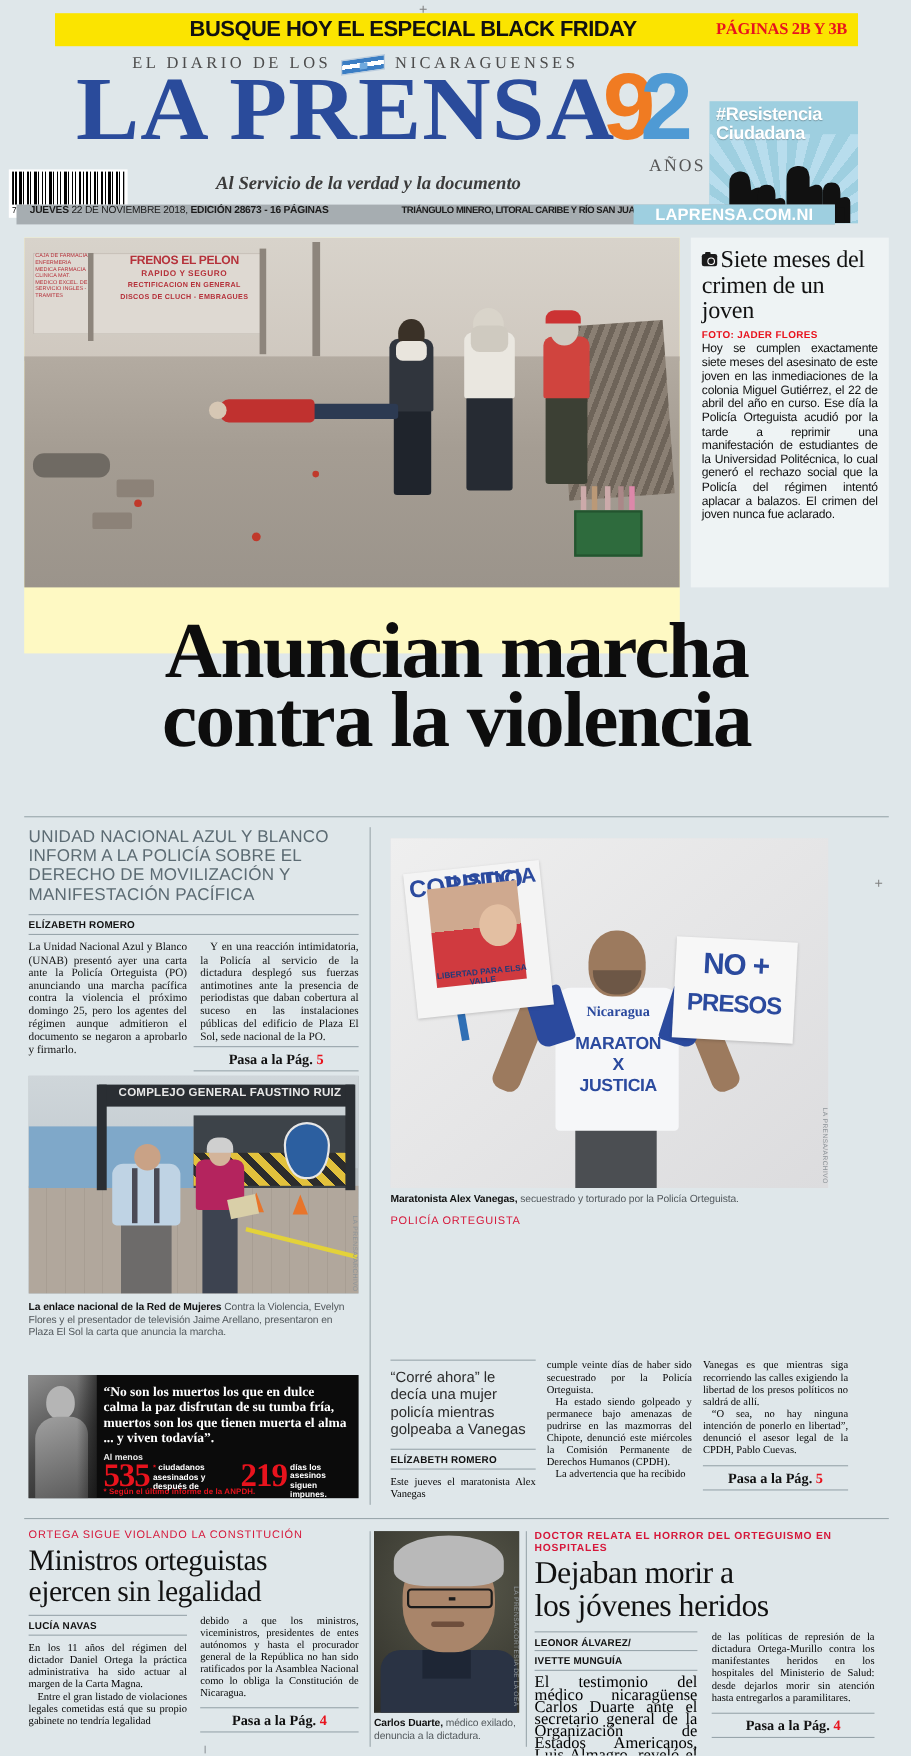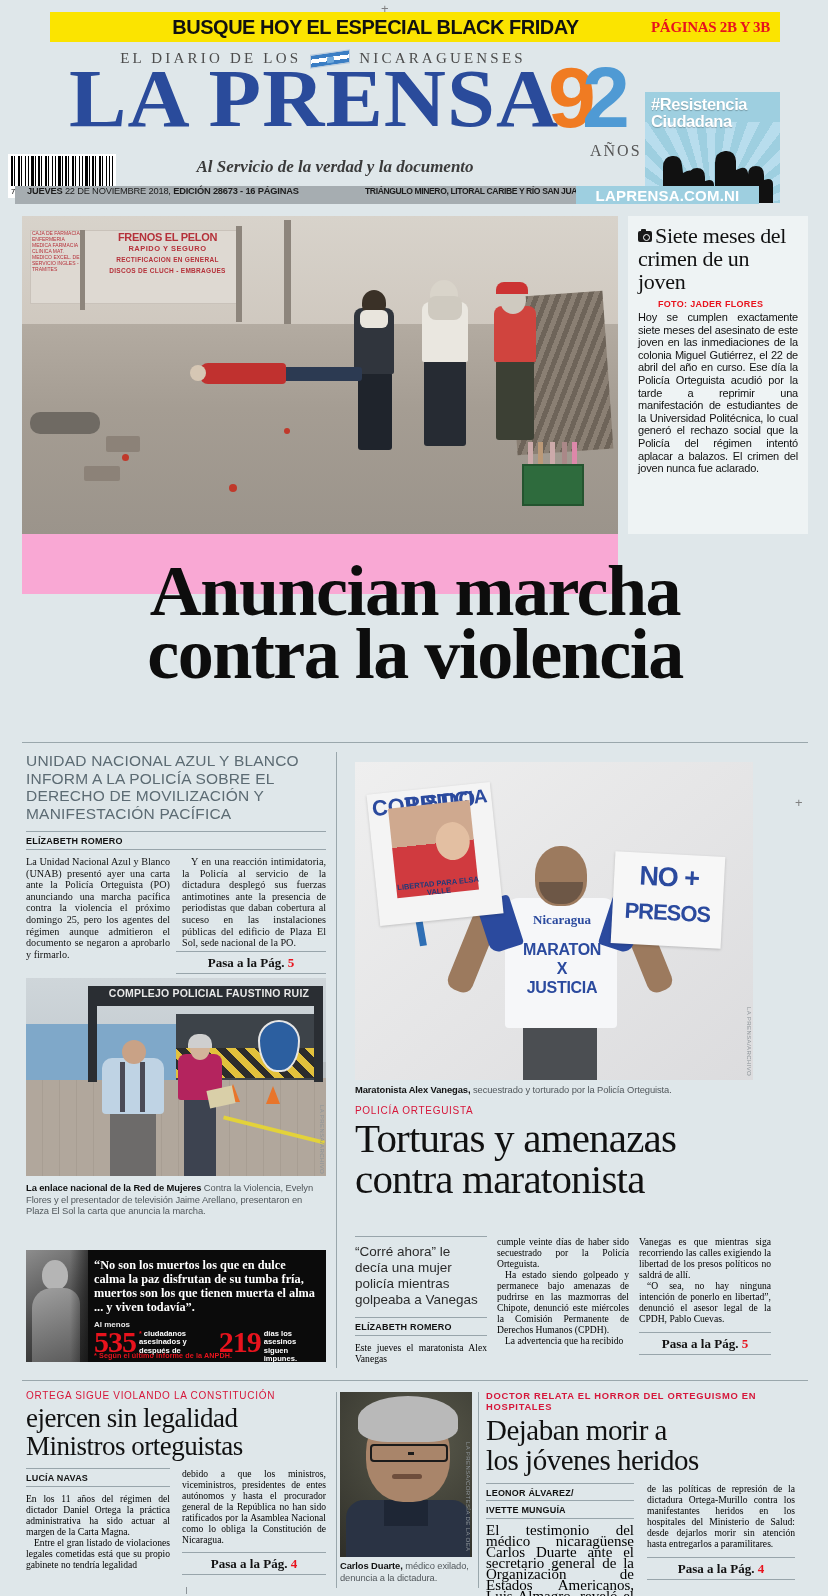--- a/index.html
+++ b/index.html
@@ -138,21 +138,21 @@
     position: absolute; right: 0; top: 0; width: 183px; height: 18px;
     background: #9ecfe0; color: #fff;
     font-family: "Liberation Sans", sans-serif;
     font-size: 15px; font-weight: bold; letter-spacing: 0.2px;
     display: flex; align-items: center; justify-content: center;
   }
 
   
   .hero-photo {
     position: absolute; left: 22px; top: 216px; width: 596px; height: 378px;
-    overflow: hidden; background: #f9a8d4;
+    overflow: hidden; background: #fef9c3;
   }
   .hp-sky {
     position: absolute; left: 0; top: 0; width: 100%; height: 112px;
     background: linear-gradient(to bottom, #d8d3cb, #cfc8bf);
   }
   .hp-wall {
     position: absolute; left: 8px; top: 14px; width: 210px; height: 74px;
     background: #ded9d2; border: 1px solid #c9c2ba;
   }
   .hp-sign {
@@ -228,21 +228,21 @@
     content:""; position:absolute; left:4.5px; top:2.5px; width:5px; height:5px;
     border: 1.3px solid #fff; border-radius: 50%;
   }
   .camera-icon::after {
     content:""; position:absolute; left:3px; top:-2px; width:5px; height:2.5px;
     background:#1a1a1a; border-radius:1px;
   }
   .hs-credit {
     font-family: "Liberation Sans", sans-serif;
     font-weight: bold; font-size: 9px; color: #e8131d;
-    letter-spacing: 0.3px; margin-top: 6px; margin-left: 20px;
+    letter-spacing: 0.3px; margin-top: 6px;
   }
   .hs-body {
     font-family: Liberation Sans, sans-serif;
     font-size: 11px; line-height: 12.6px; color: #111;
     text-align: justify; margin-top: 2px; letter-spacing: -0.2px;
   }
 
   
   .main-headline {
     position: absolute; left: 22px; top: 560px; width: 786px;
@@ -658,21 +658,21 @@
     </div>
   </div>
 
   <div class="photo-left">
     <div class="pl-sky"></div>
     <div class="pl-ground"></div>
     <div class="pl-wall"></div>
     <div class="pl-gate"></div>
     <div class="pl-hazard"></div>
     <div class="pl-arch"></div>
-    <div class="pl-archtxt">COMPLEJO POLICIAL FAUSTINO RUIZ</div>
+    <div class="pl-archtxt">COMPLEJO GENERAL FAUSTINO RUIZ</div>
     <div class="pl-post" style="left:62px;top:8px;width:9px;height:96px;"></div>
     <div class="pl-post" style="left:288px;top:8px;width:9px;height:96px;"></div>
     <div class="pl-badge"></div>
     <div class="pl-line"></div>
     <div class="pl-cone" style="left:200px;top:106px;"></div>
     <div class="pl-cone" style="left:240px;top:108px;"></div>
     <div class="pl-p1">
       <div class="pants"></div>
         <div class="shirt"></div>
         <div class="strap"></div>
@@ -746,24 +746,20 @@
     <div class="credit-vert" style="right:1px;bottom:4px;">LA PRENSA/ARCHIVO</div>
   </div>
 
   <div class="caption" style="position:absolute;left:355px;top:1084px;width:398px;">
     <b>Maratonista Alex Vanegas,</b>
     <span>secuestrado y torturado por la Policía Orteguista.</span>
   </div>
 
   <div style="position:absolute;left:355px;top:1098px;width:420px;">
     <div class="kicker-red">POLICÍA ORTEGUISTA</div>
-    <div class="head-serif">
-      <div>Torturas y amenazas</div>
-      <div>contra maratonista</div>
-    </div>
   </div>
 
   <div style="position:absolute;left:355px;top:1236px;width:132px;">
     <div class="deck-sans">“Corré ahora” le decía una mujer policía mientras golpeaba a Vanegas</div>
     <div class="byline">ELÍZABETH ROMERO</div>
     <div style="font-family:'Liberation Serif',serif;font-size:9.6px;line-height:11px;text-align:justify;margin-top:6px;">Este jueves el maratonista Alex Vanegas</div>
   </div>
   <div style="position:absolute;left:497px;top:1236px;width:132px;font-family:'Liberation Serif',serif;font-size:9.6px;line-height:11px;text-align:justify;">
     <p style="margin:0;"></p>
   </div>
@@ -787,22 +783,22 @@
       <span>Pasa a la Pág.</span>
       <span class="pg">5</span>
     </div>
   </div>
 
   <div class="hr-bottom" style="top:1380px;"></div>
 
   <div style="position:absolute;left:26px;top:1390px;width:300px;">
     <div class="kicker-red" style="margin-top:0;">ORTEGA SIGUE VIOLANDO LA CONSTITUCIÓN</div>
     <div class="head-serif-sm" style="margin-top:3px;">
+      <div>Ministros orteguistas</div>
       <div>ejercen sin legalidad</div>
-      <div>Ministros orteguistas</div>
     </div>
     <div style="display:flex;gap:12px;margin-top:8px;">
       <div style="width:144px;">
         <div class="byline" style="margin-top:0;">LUCÍA NAVAS</div>
         <div style="font-family:'Liberation Serif',serif;font-size:9.6px;line-height:11px;text-align:justify;margin-top:6px;">En los 11 años del régimen del dictador Daniel Ortega la práctica administrativa ha sido actuar al margen de la Carta Magna.</div>
         <div style="font-family:'Liberation Serif',serif;font-size:9.6px;line-height:11px;text-align:justify;text-indent:8px;">Entre el gran listado de violaciones legales cometidas está que su propio gabinete no tendría legalidad</div>
       </div>
       <div style="width:144px;">
         <div style="font-family:'Liberation Serif',serif;font-size:9.6px;line-height:11px;text-align:justify;">debido a que los ministros, viceministros, presidentes de entes autónomos y hasta el procurador general de la República no han sido ratificados por la Asamblea Nacional como lo obliga la Constitución de Nicaragua.</div>
         <div class="jump" style="margin-top:7px;">

